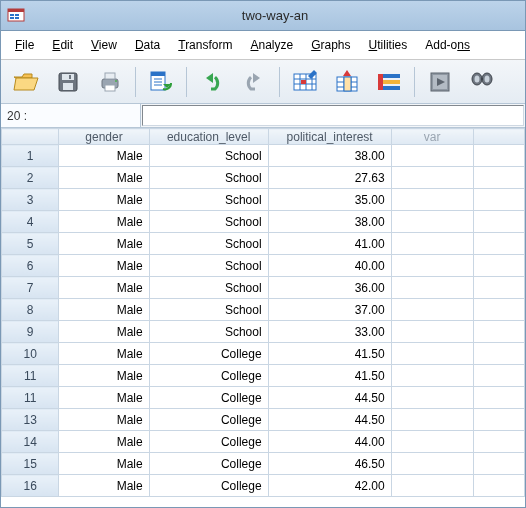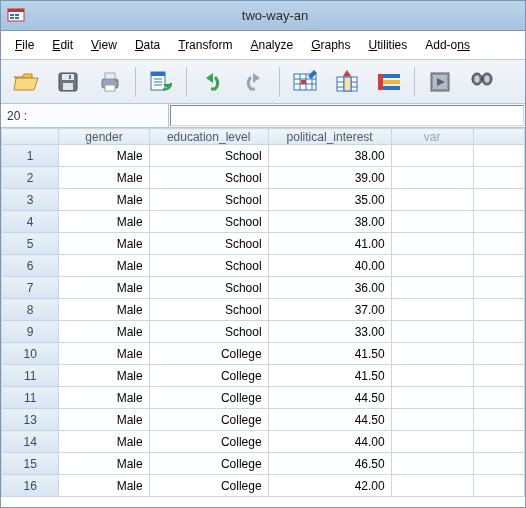--- a/index.html
+++ b/index.html
@@ -8,21 +8,21 @@
   .titlebar { height: 30px; background: linear-gradient(#bcd3ea, #a8c4df); border-bottom: 1px solid #7a98b5; display: flex; align-items: center; padding: 0 6px; }
   .titlebar .app-icon { width: 18px; height: 18px; margin-right: 6px; }
   .titlebar .title { flex: 1; text-align: center; color: #2a2a2a; font-size: 13px; }
   .menubar { height: 29px; background: #fff; border-bottom: 1px solid #c9c9c9; display: flex; align-items: center; padding: 0 6px; gap: 2px; }
   .menubar .menu-item { padding: 2px 8px; color: #000; cursor: default; }
   .menubar .menu-item span.ul { text-decoration: underline; }
   .toolbar { height: 44px; background: linear-gradient(#f3f6f9, #e5ecf3); border-bottom: 1px solid #b6c6d6; display: flex; align-items: center; padding: 0 6px; gap: 4px; }
   .toolbar .tbtn { width: 38px; height: 34px; border: 1px solid transparent; border-radius: 4px; display: flex; align-items: center; justify-content: center; }
   .toolbar .sep { width: 1px; height: 30px; background: #b6c6d6; margin: 0 2px; }
   .addrbar { height: 24px; background: #f3f6f9; border-bottom: 1px solid #b6c6d6; display: flex; align-items: stretch; }
-  .addrbar .cell-ref { width: 168px; border-right: 1px solid #b6c6d6; padding: 3px 6px; color: #333; background: #fafcff; display:flex; align-items:center;}
+  .addrbar .cell-ref { width: 140px; border-right: 1px solid #b6c6d6; padding: 3px 6px; color: #333; background: #fafcff; display:flex; align-items:center;}
   .addrbar .cell-val { flex: 1; padding: 3px 6px; background: #fff; border: 1px inset #cfd8e2; margin: 1px;}
   .sheet-wrap { flex: 1; overflow: hidden; position: relative; }
   .sheet { border-collapse: collapse; table-layout: fixed; width: 100%; }
   .sheet th, .sheet td { border: 1px solid #c9d6e3; height: 22px; font-size: 12px; }
   .sheet thead th { background: linear-gradient(#f0f5fa, #dfe9f3); color: #4e5966; font-weight: normal; text-align: center; height: 16px; }
   .sheet thead th.var-empty { color: #9aa5b1; }
   .sheet tbody th.rowhdr { width: 56px; background: linear-gradient(#e9f1f9, #d7e4f1); color: #3a4a5c; text-align: center; font-weight: normal; }
   .sheet td { padding: 0 6px; text-align: right; color: #000; background: #fff; }
   .corner { width: 56px; }
   .col-a { width: 88px; } .col-b { width: 116px; } .col-c { width: 120px; } .col-d { width: 80px; } .col-e { width: 50px; }
@@ -188,21 +188,21 @@
             <td>Male</td>
             <td>School</td>
             <td>38.00</td>
             <td></td>
             <td></td>
           </tr>
           <tr>
             <th class="rowhdr">2</th>
             <td>Male</td>
             <td>School</td>
-            <td>39.00</td>
+            <td>27.63</td>
             <td></td>
             <td></td>
           </tr>
           <tr>
             <th class="rowhdr">3</th>
             <td>Male</td>
             <td>School</td>
             <td>35.00</td>
             <td></td>
             <td></td>

